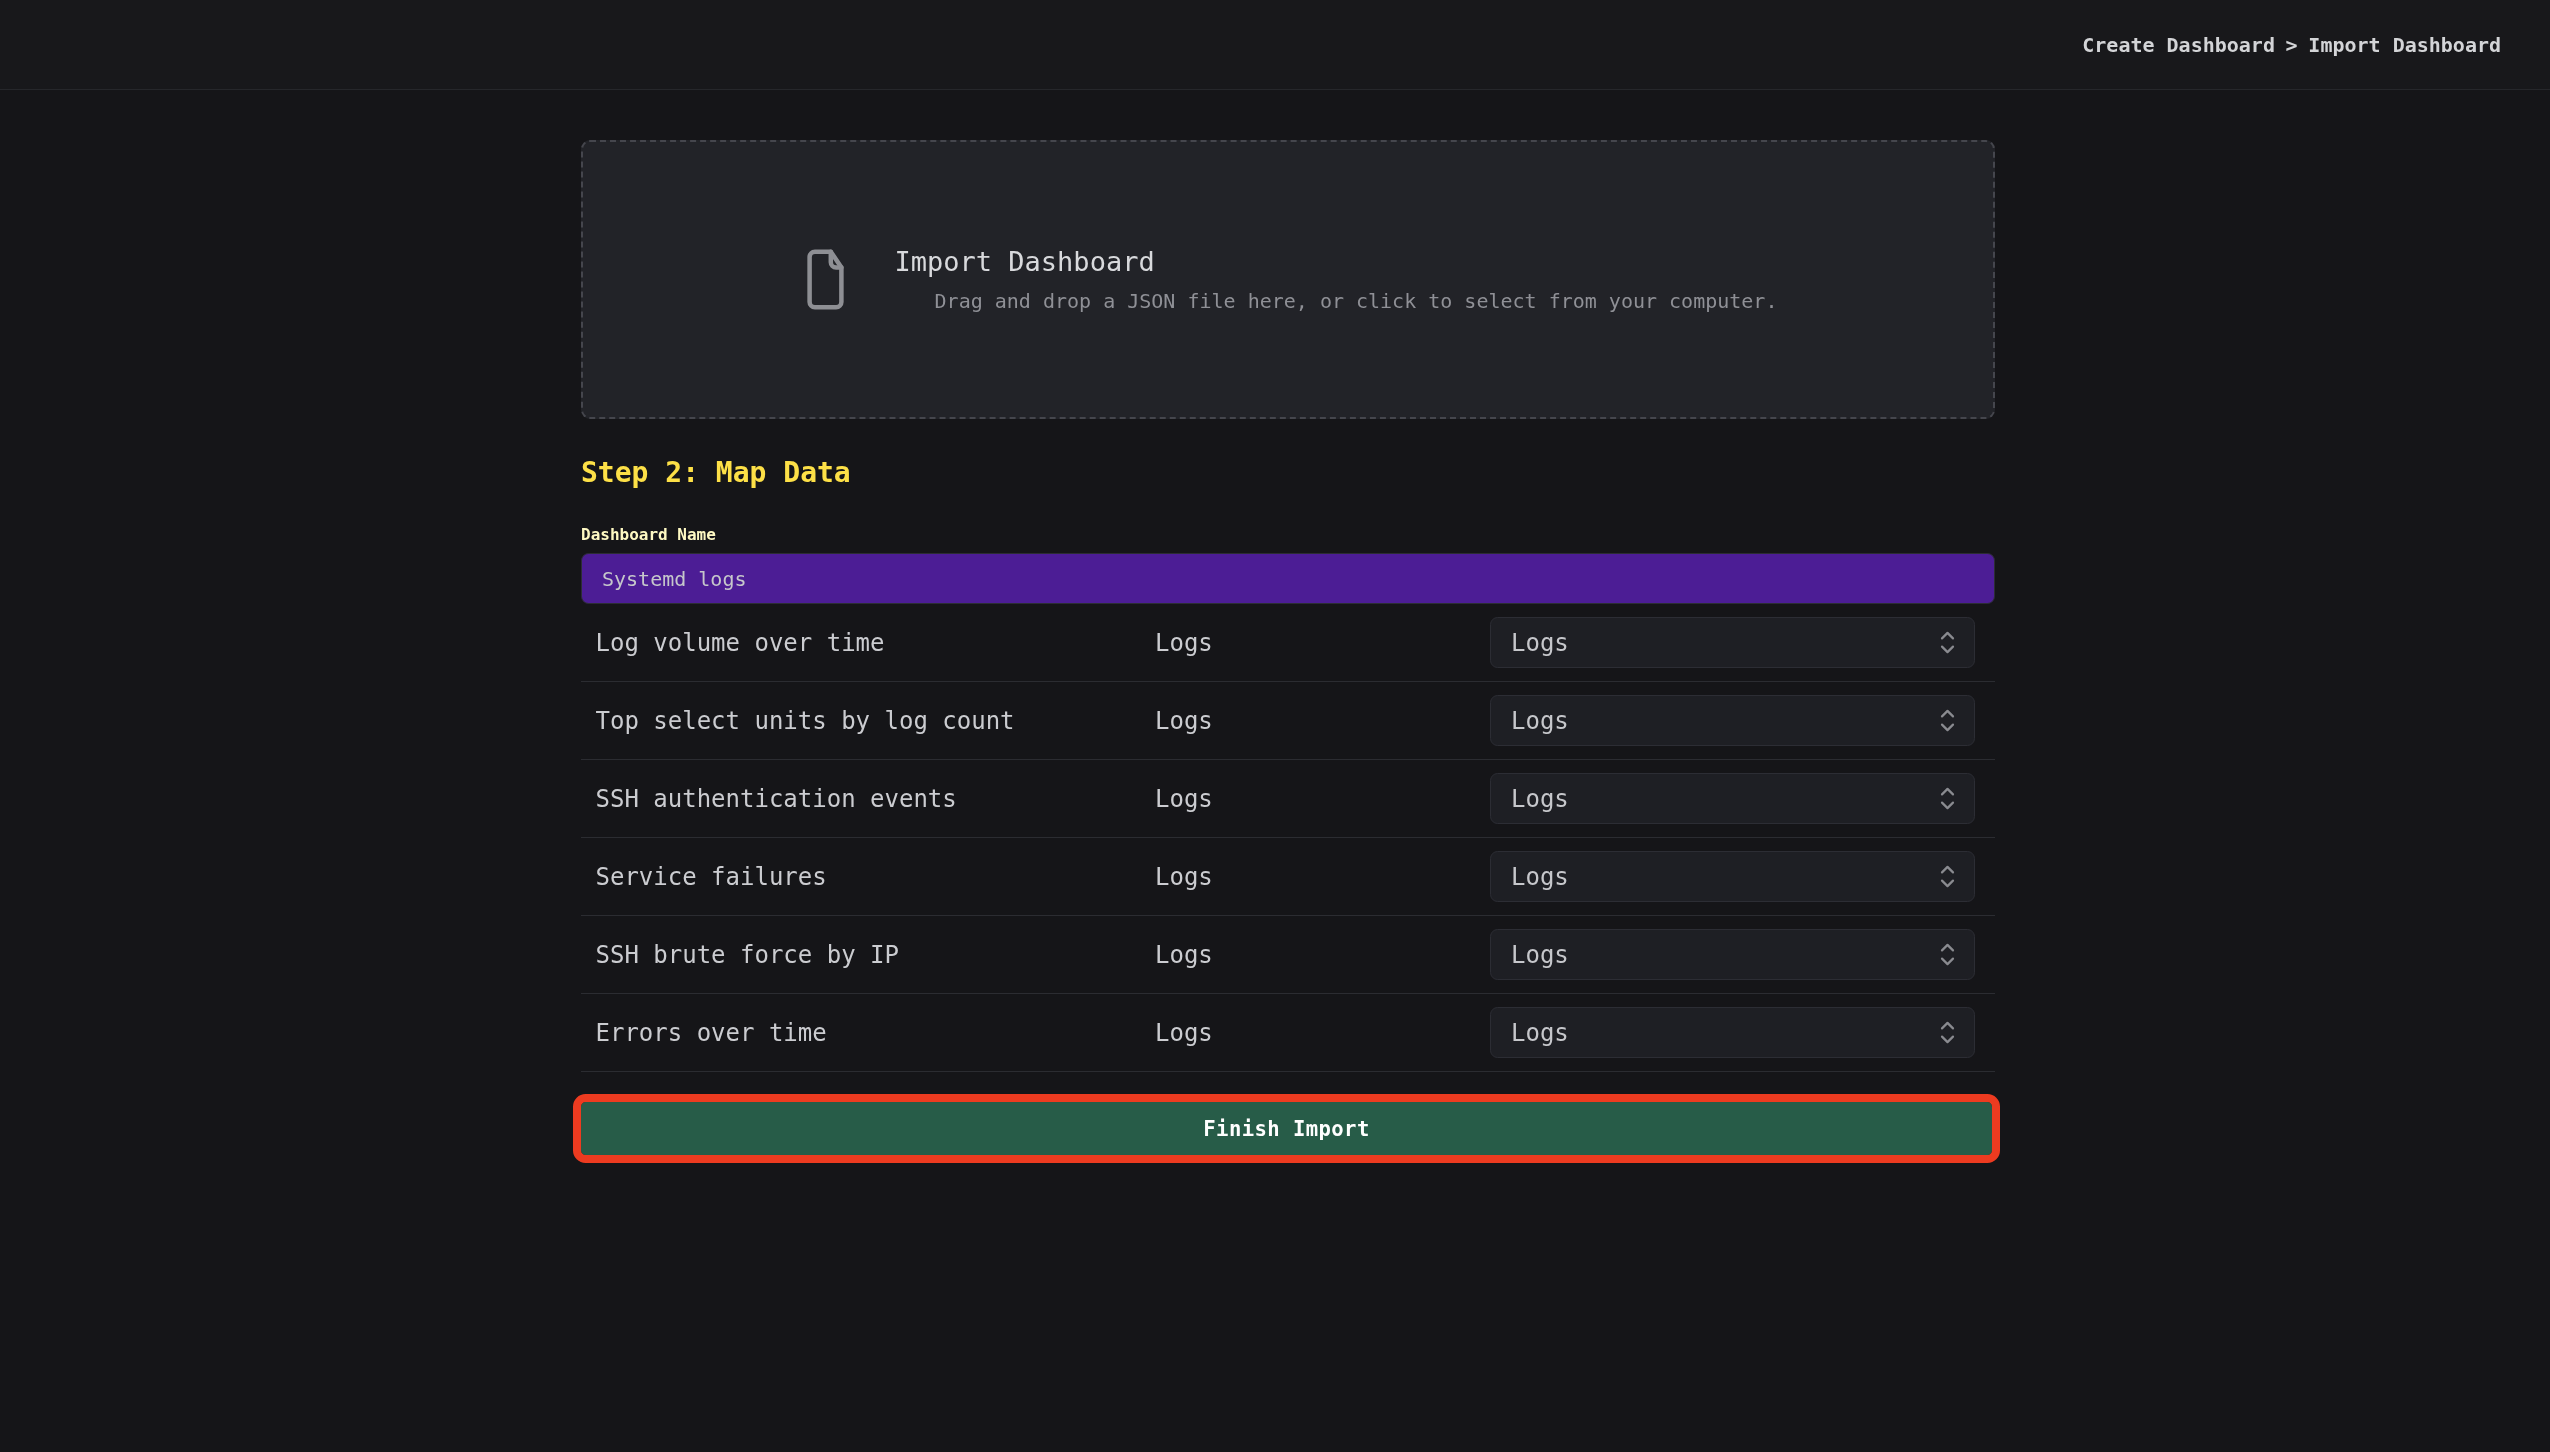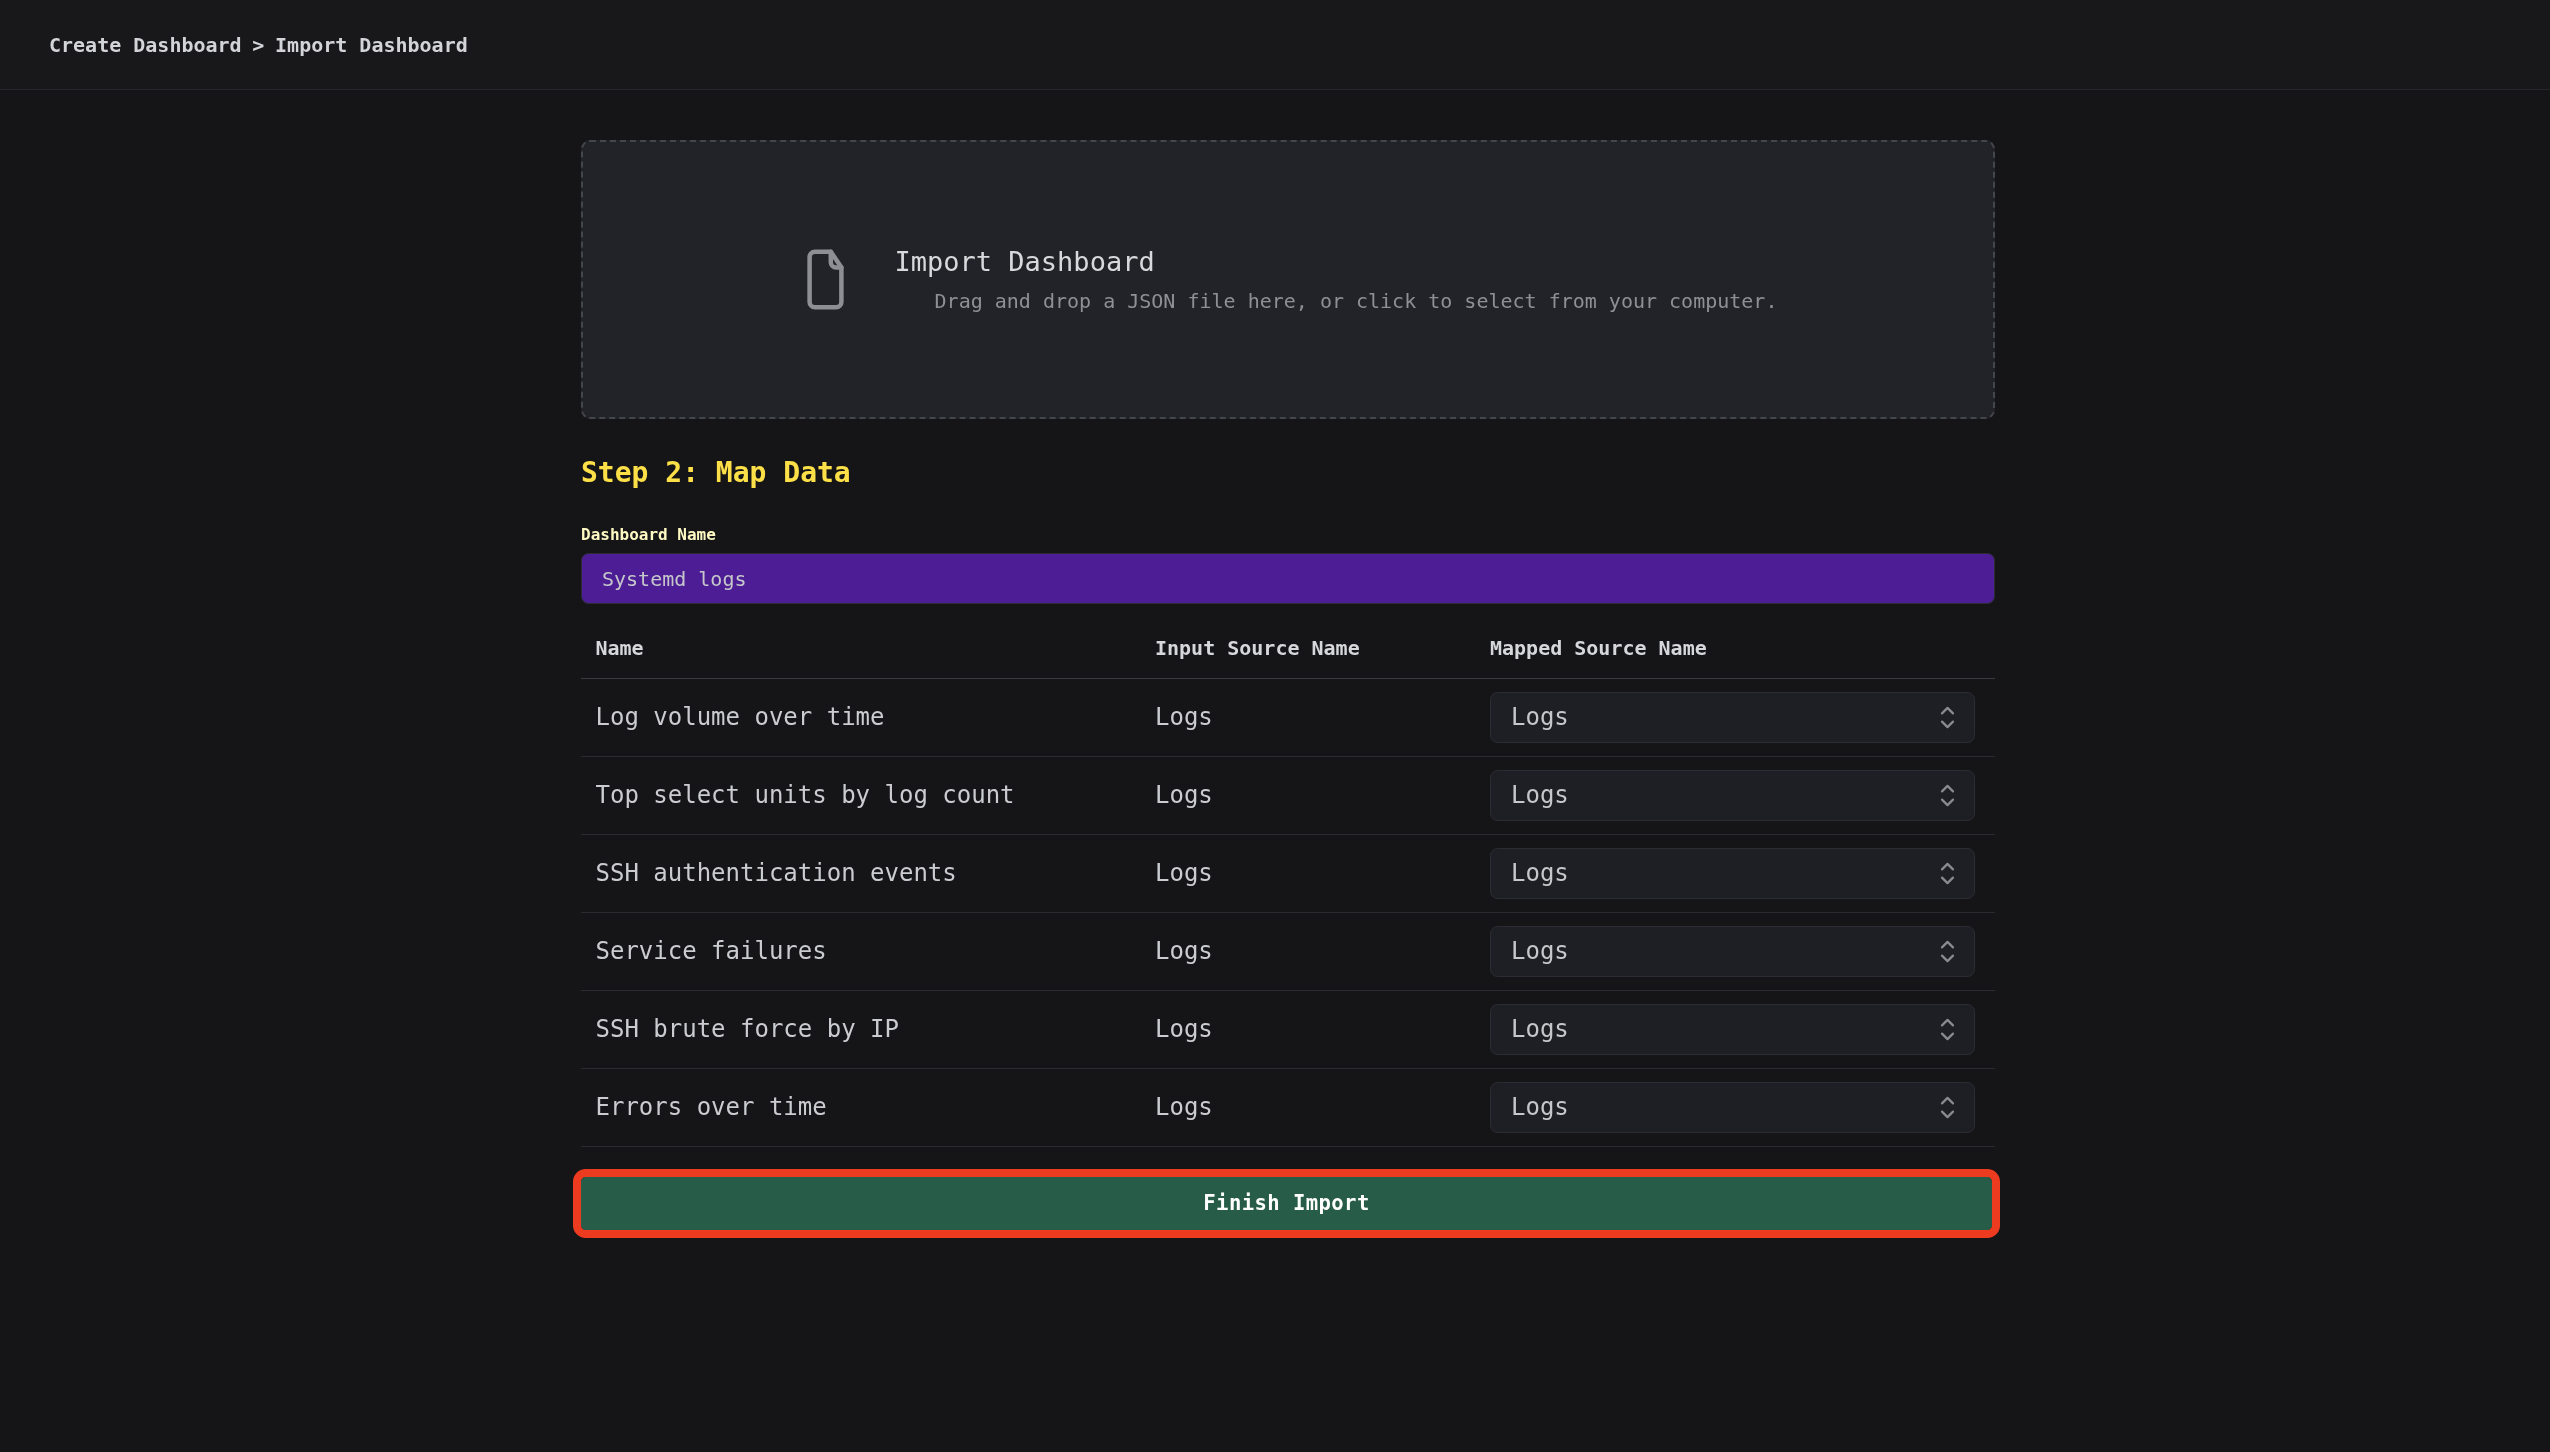--- a/index.html
+++ b/index.html
@@ -14,20 +14,21 @@
     height: 90px;
     background: #18181B;
     border-bottom: 1.5px solid #26272B;
     display: flex;
     align-items: center;
     padding: 16px 49px;
     font-size: 20px;
     font-weight: 600;
     color: #D3D4D7;
     white-space: pre;
+    justify-content: flex-end;
   }
   .crumb-sep { margin: 0 10.7px; color: #D3D4D7; }
   .crumb-link { cursor: pointer; }
   
   .container { width: 1414px; margin-left: 581px; }
   
   .dropzone {
     margin-top: 50px;
     height: 279px;
     background: #222328;
@@ -136,25 +137,20 @@
       <div class="dz-sub">Drag and drop a JSON file here, or click to select from your computer.</div>
     </div>
   </div>
 
   
   <div class="step-label">Step 2: Map Data</div>
   <div class="field-label">Dashboard Name</div>
   <input class="text-input" type="text" value="Systemd logs" style="">
 
   
-  <div class="thead">
-    <div class="col1">Name</div>
-    <div class="col2">Input Source Name</div>
-    <div class="col3">Mapped Source Name</div>
-  </div>
 
   <div class="trow">
     <div class="col1">Log volume over time</div>
     <div class="col2">Logs</div>
     <div class="col3">
       <div class="select">
         <span>Logs</span>
         <svg width="23" height="33" viewBox="0 0 16 24" fill="none" stroke="#8A8B90" stroke-width="1.6" stroke-linecap="round" stroke-linejoin="round">
             <path d="M4 9l4-4 4 4"></path>
             <path d="M4 15l4 4 4-4"></path>

